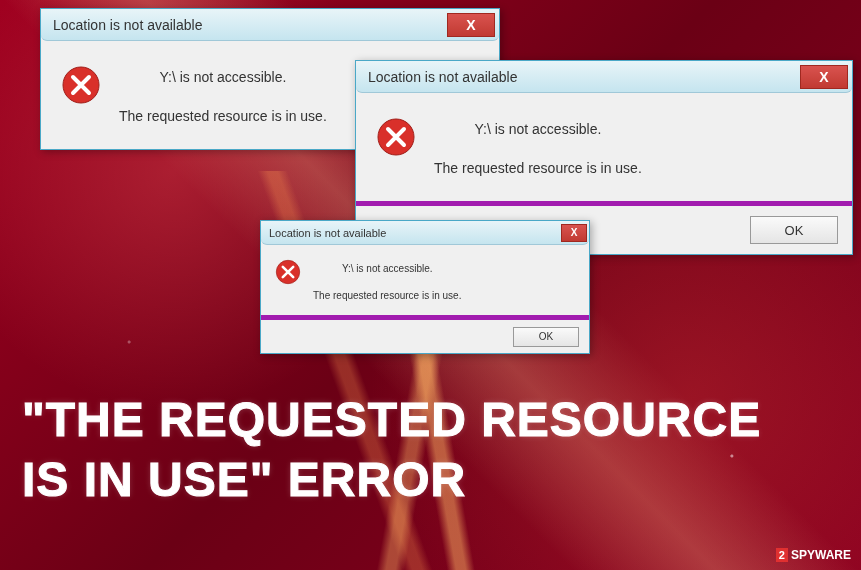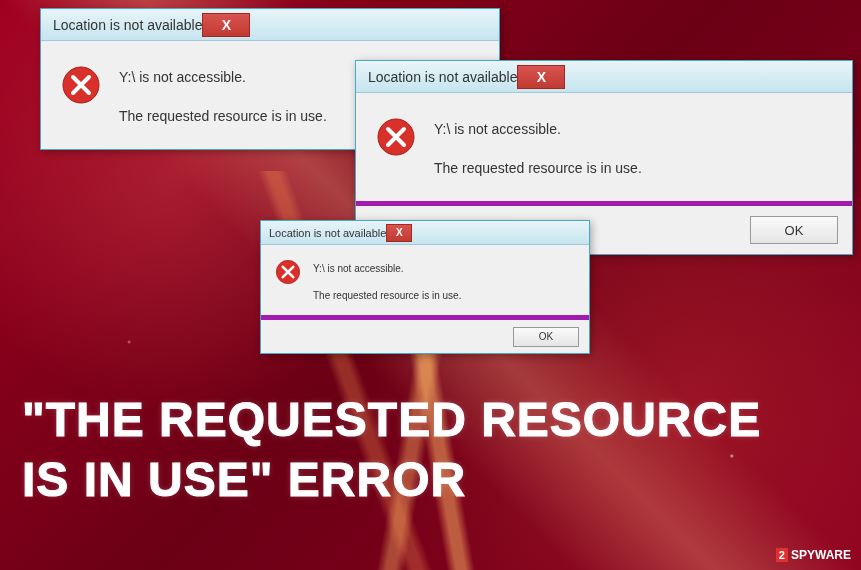--- a/index.html
+++ b/index.html
@@ -64,25 +64,26 @@
       width: 498px;
     }
     .dialog-3 {
       top: 220px;
       left: 260px;
       width: 330px;
     }
     .titlebar {
       display: flex;
       align-items: center;
-      justify-content: flex-start;
+      justify-content: space-between;
       background: linear-gradient(to bottom, #e8f4f8, #c5e5ef);
       border-bottom: 1px solid #a0c8d8;
       height: 32px;
       padding: 0 0 0 12px;
+      border-radius: 6px;
     }
     .dialog-3 .titlebar {
       height: 24px;
       padding: 0 0 0 8px;
     }
     .titlebar-text {
       color: #333;
       font-size: 14px;
       font-weight: normal;
     }
@@ -132,20 +133,21 @@
       color: #333;
       font-size: 14px;
       line-height: 1.8;
     }
     .dialog-3 .dialog-text {
       font-size: 10px;
       line-height: 1.9;
     }
     .dialog-text .line1 {
       margin-bottom: 14px;
+      text-align: center;
     }
     .dialog-3 .dialog-text .line1 {
       margin-bottom: 8px;
     }
     .dialog-footer {
       border-top: 5px solid #a21caf;
       background: #f0f0f0;
       padding: 10px 14px;
       text-align: right;
     }

